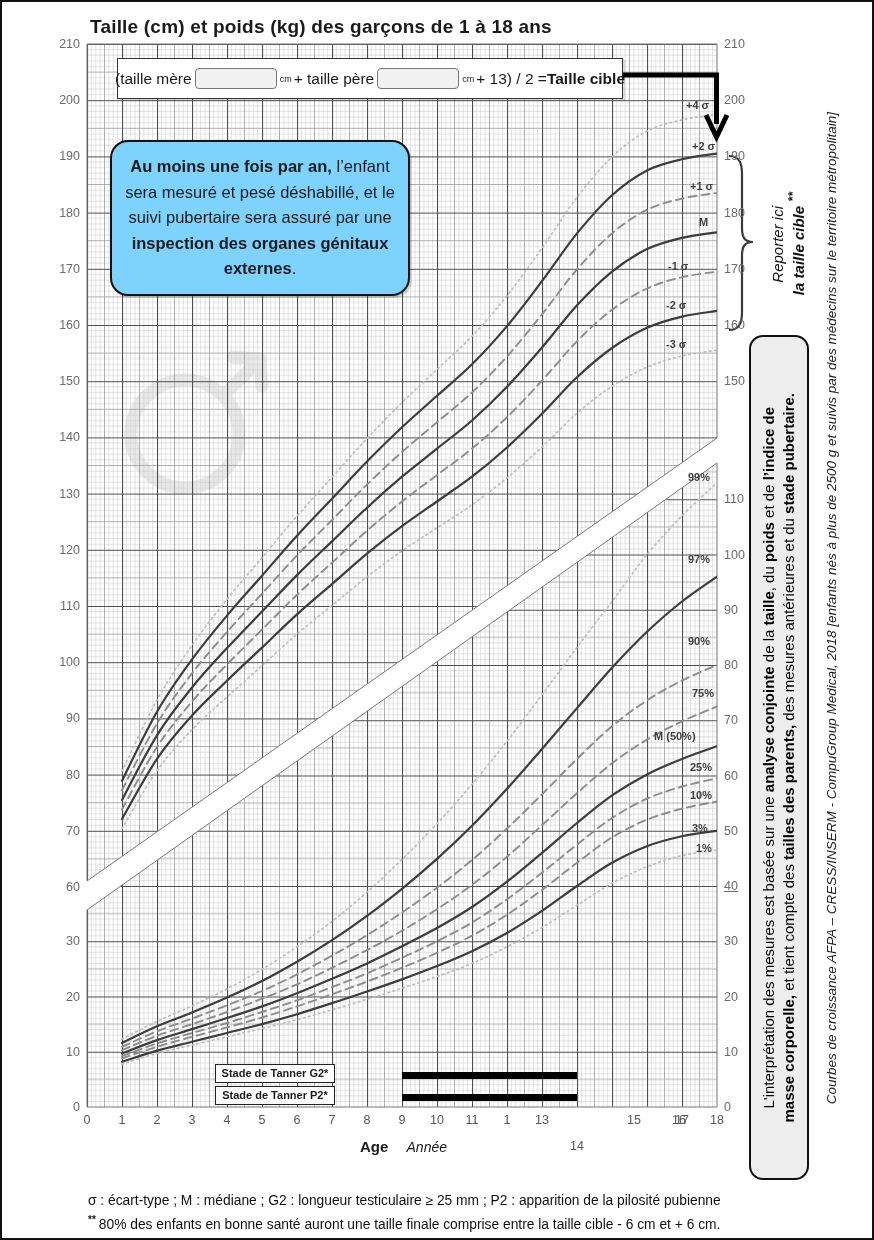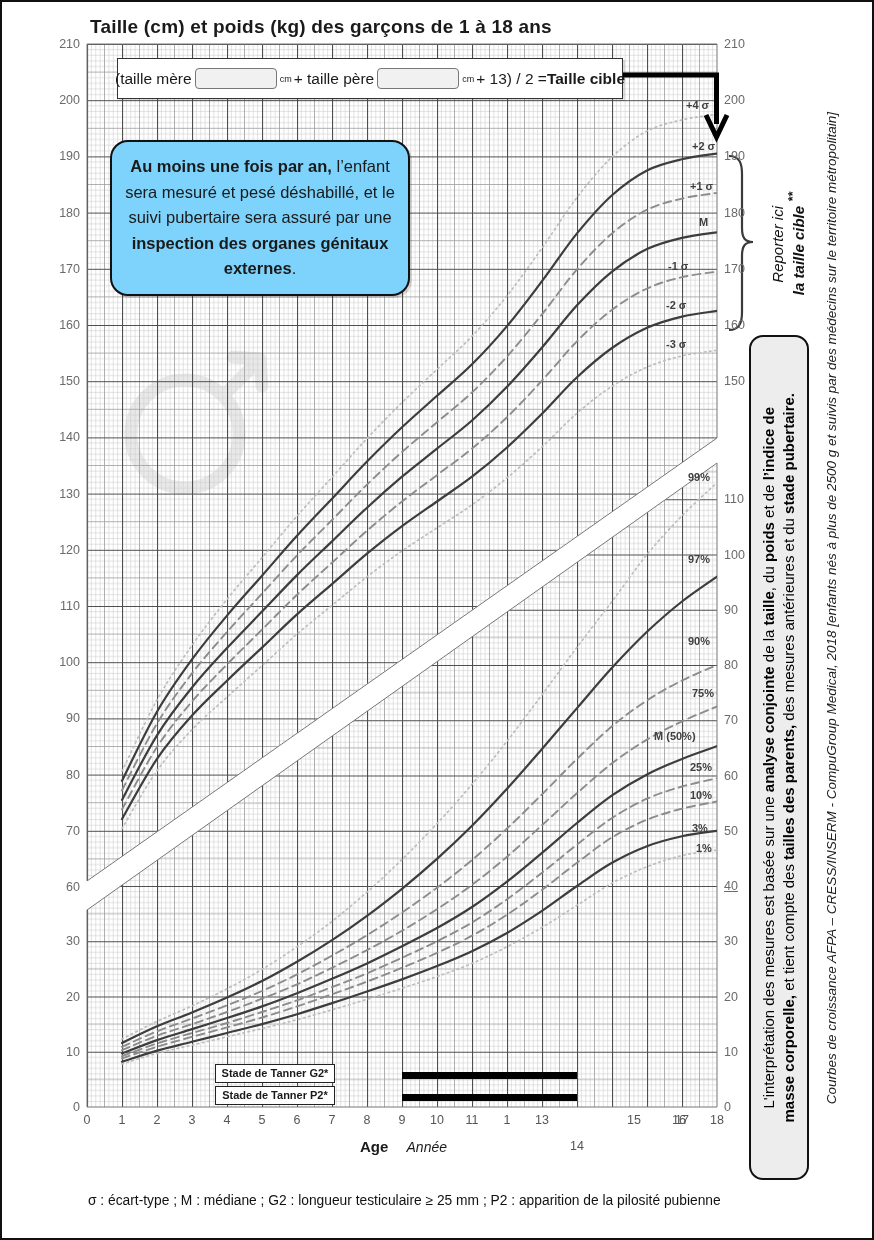--- a/index.html
+++ b/index.html
@@ -160,20 +160,21 @@
   <div class="tanner-bar" id="tanner-g2-bar" style="top: 1070px; left: 400px; width: 175px; background: rgb(0, 0, 0);"></div>
   <div class="tanner-bar" id="tanner-p2-bar" style="top: 1092px; left: 400px; width: 175px; background: rgb(0, 0, 0);"></div>
 
   <div id="age-label">
     <span class="ab">Age</span>
     <span class="ai">Année</span>
   </div>
 
   <div id="footnotes">
     <div>σ : écart-type ; M : médiane ; G2 : longueur testiculaire ≥ 25 mm ; P2 : apparition de la pilosité pubienne</div>
+    <div><sup class="fmark">**</sup><span>80% des enfants en bonne santé auront une taille finale comprise entre la taille cible - 6 cm et + 6 cm.</span></div>
   </div>
 
   <div id="labels">
       <span class="tick lft" style="left: 78px; top: 42px;">210</span>
       <span class="tick lft" style="left: 78px; top: 98.2px;">200</span>
       <span class="tick lft" style="left: 78px; top: 154.4px;">190</span>
       <span class="tick lft" style="left: 78px; top: 210.6px;">180</span>
       <span class="tick lft" style="left: 78px; top: 266.8px;">170</span>
       <span class="tick lft" style="left: 78px; top: 323px;">160</span>
       <span class="tick lft" style="left: 78px; top: 379.2px;">150</span>

